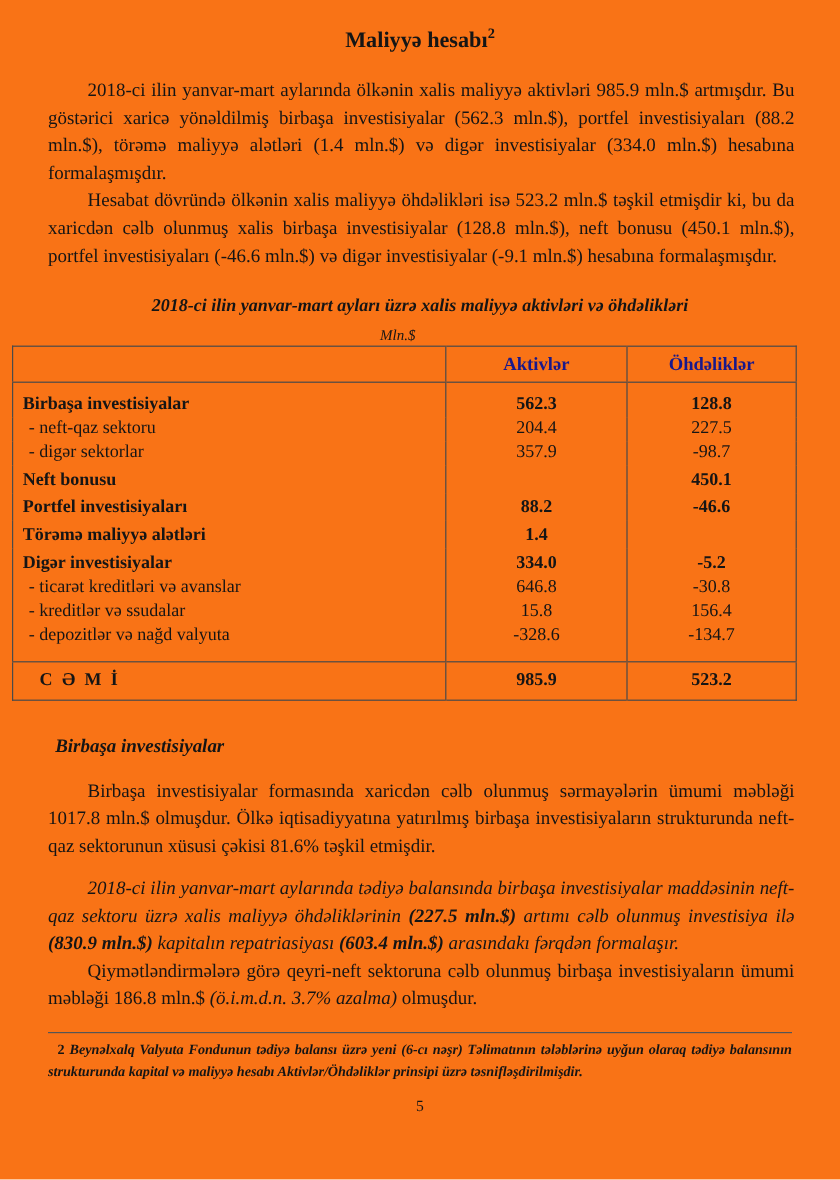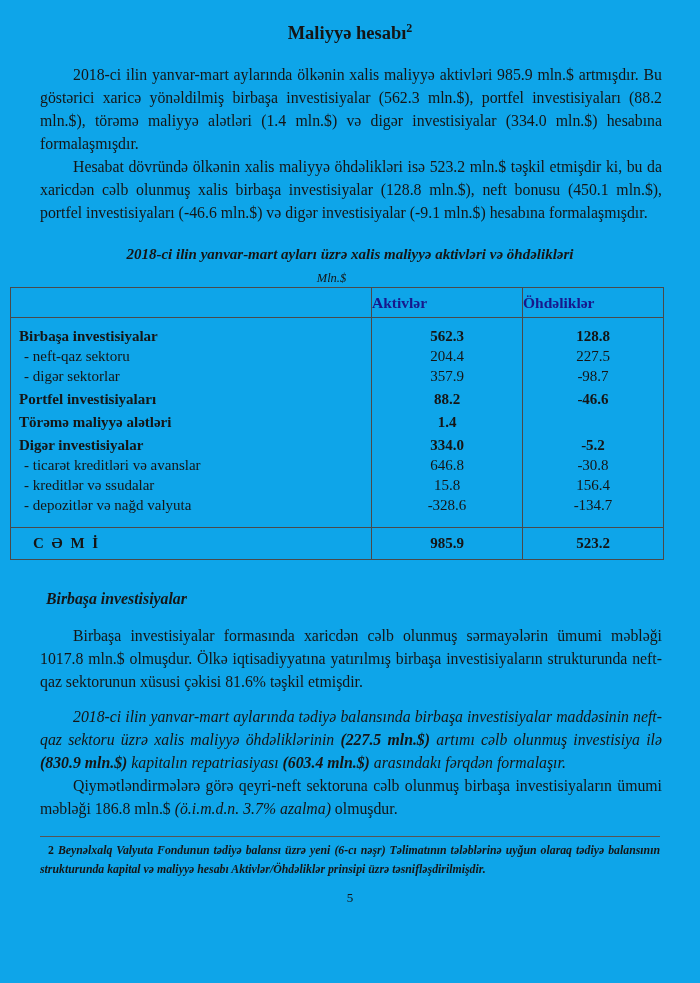--- a/index.html
+++ b/index.html
@@ -1,19 +1,19 @@
 <!DOCTYPE html>
 <html lang="az"><head>
 <meta charset="utf-8">
 <style>
   html,body { margin:0; padding:0; background:#ffffff; }
   .page {
     position:relative;
     width:700px; height:983px;
-    background:#0ea5e9;
+    background:#f97316;
     font-family:"Liberation Serif","DejaVu Serif",serif;
     color:#151515;
     overflow:hidden;
   }
   .doc-title {
     padding-top:16px;
     text-align:center;
     font-size:18.5px; font-weight:bold;
     line-height:24px;
   }
@@ -45,21 +45,21 @@
   }
   table.fin td, table.fin th { overflow:hidden; }
   .c1 { width:360px; }
   .c2 { width:150px; border-left:1.5px solid #4a4a4a; }
   .c3 { width:140px; border-left:1.5px solid #4a4a4a; }
   table.fin { border:1.8px solid #4a4a4a; }
   table.fin thead th {
     border-bottom:1.5px solid #4a4a4a;
     padding:5px 0 5px 0;
     font-weight:bold; color:#18188c; font-size:15.5px;
-    text-align:left; line-height:19px;
+    text-align:center; line-height:19px;
   }
   td.label { text-align:left; padding-left:8px; line-height:20px; }
   td.val   { text-align:center; line-height:20px; }
   tr.row-bold td { font-weight:bold; padding-top:2px; }
   tr.row-first td { padding-top:8px; }
   tr.row-sub td { font-weight:normal; padding-top:0; line-height:19px; }
   tr.row-sub td.label { padding-left:13px; }
   tr.spacer td { height:11px; padding:0; }
   tr.total-row td {
     border-top:1.5px solid #4a4a4a;
@@ -124,20 +124,25 @@
         <td class="c1 label">- neft-qaz sektoru</td>
         <td class="c2 val">204.4</td>
         <td class="c3 val">227.5</td>
       </tr>
       <tr class="row-sub">
         <td class="c1 label">- digər sektorlar</td>
         <td class="c2 val">357.9</td>
         <td class="c3 val">-98.7</td>
       </tr>
       <tr class="row-bold">
+        <td class="c1 label">Neft bonusu</td>
+        <td class="c2 val"></td>
+        <td class="c3 val">450.1</td>
+      </tr>
+      <tr class="row-bold">
         <td class="c1 label">Portfel investisiyaları</td>
         <td class="c2 val">88.2</td>
         <td class="c3 val">-46.6</td>
       </tr>
       <tr class="row-bold">
         <td class="c1 label">Törəmə maliyyə alətləri</td>
         <td class="c2 val">1.4</td>
         <td class="c3 val"></td>
       </tr>
       <tr class="row-bold">

